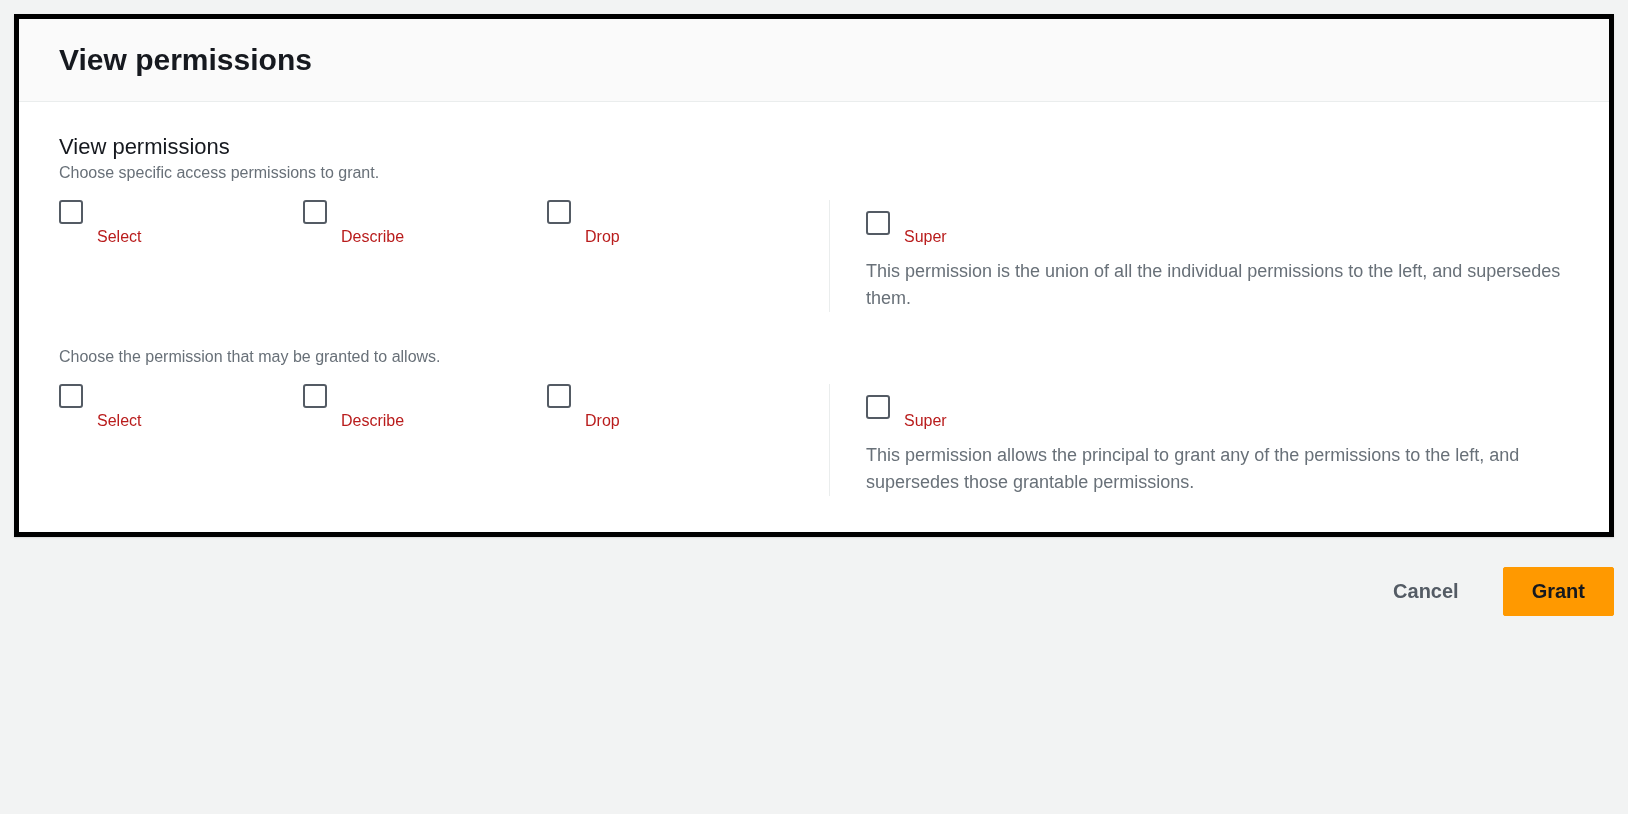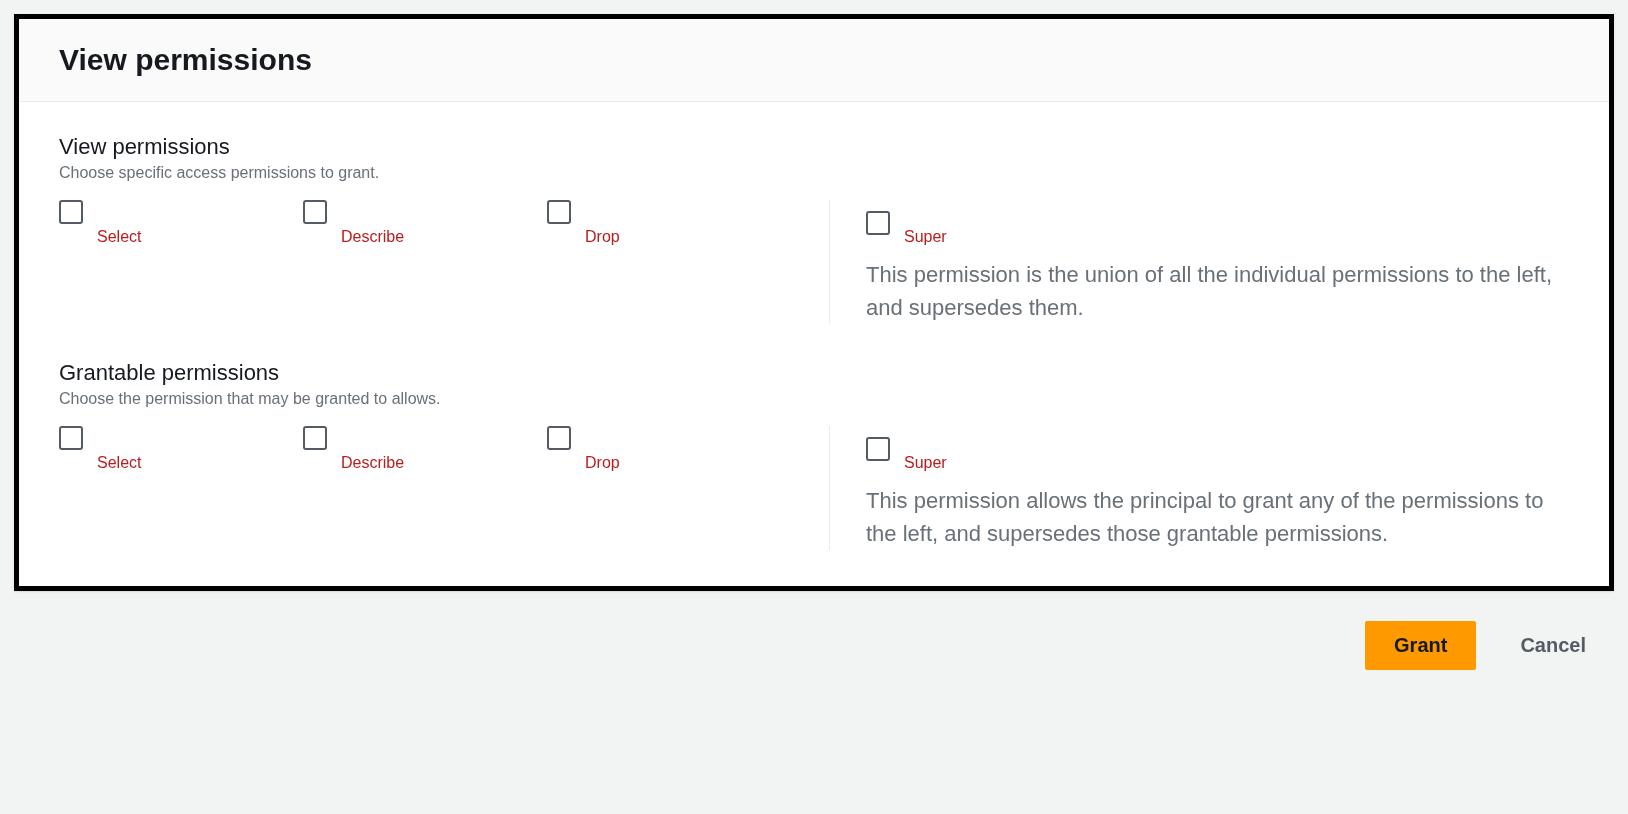--- a/index.html
+++ b/index.html
@@ -82,21 +82,21 @@
       background: #fff;
       flex-shrink: 0;
       cursor: pointer;
     }
     .perm-label, .super-label {
       font-size: 16px;
       color: #b91c1c;
       margin-top: 28px;
     }
     .super-desc {
-      font-size: 22px;
+      font-size: 18px;
       color: #687078;
       line-height: 1.5;
     }
     .footer {
       display: flex;
       justify-content: flex-end;
       align-items: center;
       gap: 16px;
       padding: 30px 0 0 0;
     }
@@ -150,21 +150,20 @@
           <div class="super-item">
             <div class="checkbox"></div>
             <span class="super-label">Super</span>
           </div>
           <div class="super-desc">This permission is the union of all the individual permissions to the left, and supersedes them.</div>
         </div>
       </div>
     </div>
 
     <div class="section">
-      <div class="section-title">Grantable permissions</div>
       <div class="section-desc">Choose the permission that may be granted to allows.</div>
       <div class="row">
         <div class="left-col">
           <div class="perm-item">
             <div class="checkbox"></div>
             <span class="perm-label">Select</span>
           </div>
           <div class="perm-item">
             <div class="checkbox"></div>
             <span class="perm-label">Describe</span>
@@ -181,15 +180,15 @@
           </div>
           <div class="super-desc">This permission allows the principal to grant any of the permissions to the left, and supersedes those grantable permissions.</div>
         </div>
       </div>
     </div>
 
   </div>
 </div>
 
 <div class="footer">
+  <button class="btn btn-cancel">Cancel</button>
   <button class="btn btn-grant">Grant</button>
-  <button class="btn btn-cancel">Cancel</button>
 </div>
 
 </body></html>

